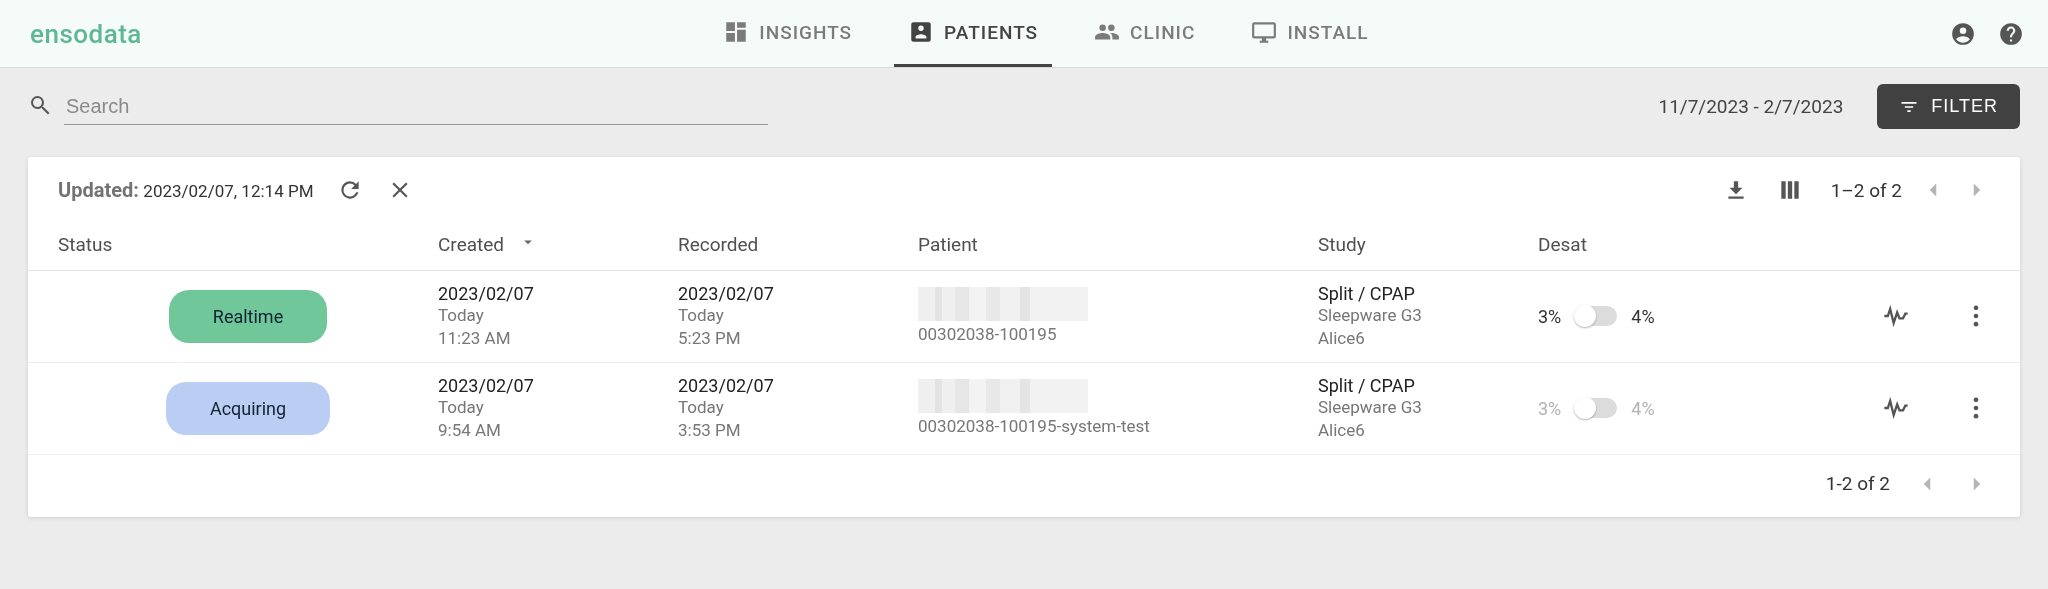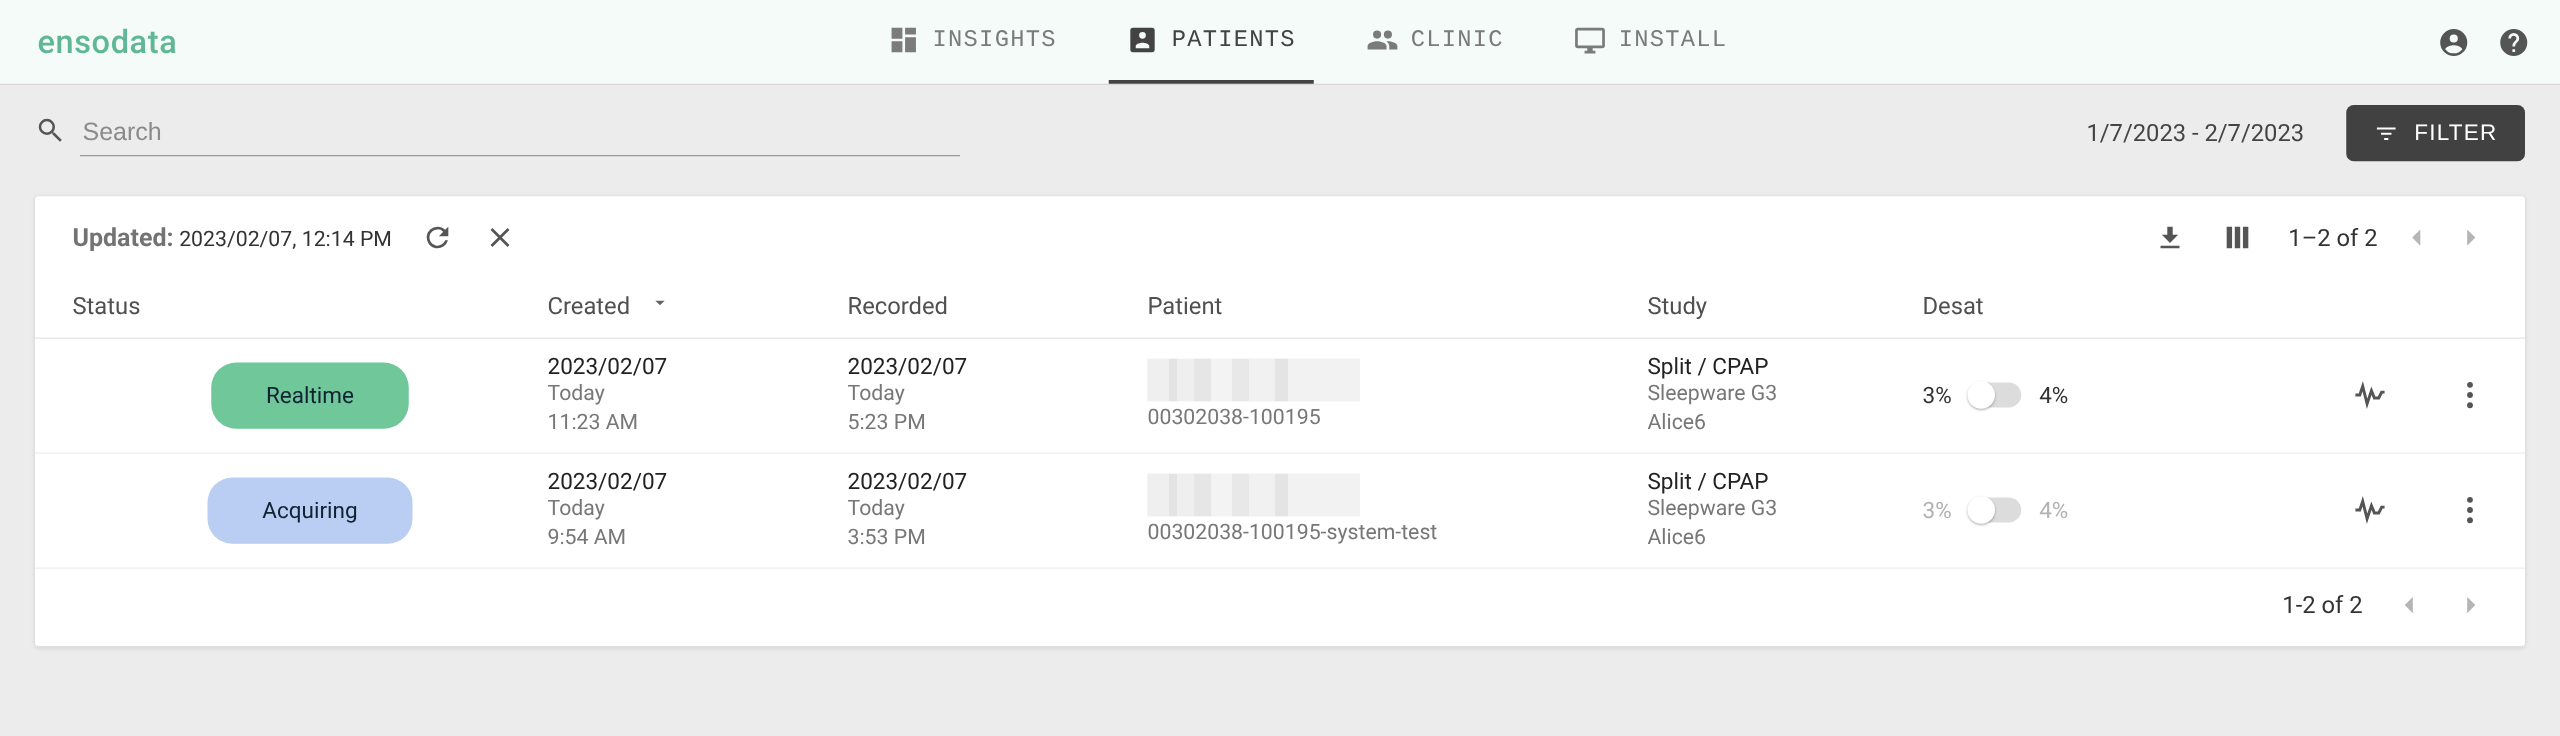--- a/index.html
+++ b/index.html
@@ -29,21 +29,20 @@
     color: #5fb795;
     letter-spacing: 0.5px;
   }
   .logo .pine { font-size: 26px; line-height: 1; }
   .nav-center {
     flex: 1;
     display: flex;
     justify-content: center;
     gap: 28px;
     height: 100%;
-    font-family: Liberation Mono, monospace;
   }
   .nav-item {
     display: flex;
     align-items: center;
     gap: 10px;
     color: #7b7b7b;
     font-size: 19px;
     font-weight: 500;
     letter-spacing: 1px;
     padding: 0 14px;
@@ -241,21 +240,21 @@
 <div class="filter-row">
   <div class="search-wrap">
     <span>
       <svg viewBox="0 0 24 24">
           <path d="M15.5 14h-.79l-.28-.27a6.471 6.471 0 0 0 1.57-4.23 6.5 6.5 0 1 0-6.5 6.5 6.471 6.471 0 0 0 4.23-1.57l.27.28v.79L20 21.49 21.49 20zm-6 0A4.5 4.5 0 1 1 14 9.5 4.494 4.494 0 0 1 9.5 14z"></path>
         </svg>
     </span>
     <input class="search-input" placeholder="Search" style="">
   </div>
   <div class="flex-spacer"></div>
-  <div class="date-range">1/7/2023 - 2/7/2023</div>
+  <div class="date-range">11/7/2023 - 2/7/2023</div>
   <button class="filter-btn">
     <svg viewBox="0 0 24 24">
         <path d="M3 6h18v2H3zm4 5h10v2H7zm3 5h4v2h-4z"></path>
       </svg>
     <span>FILTER</span>
   </button>
 </div>
 
 <div class="card">
 

